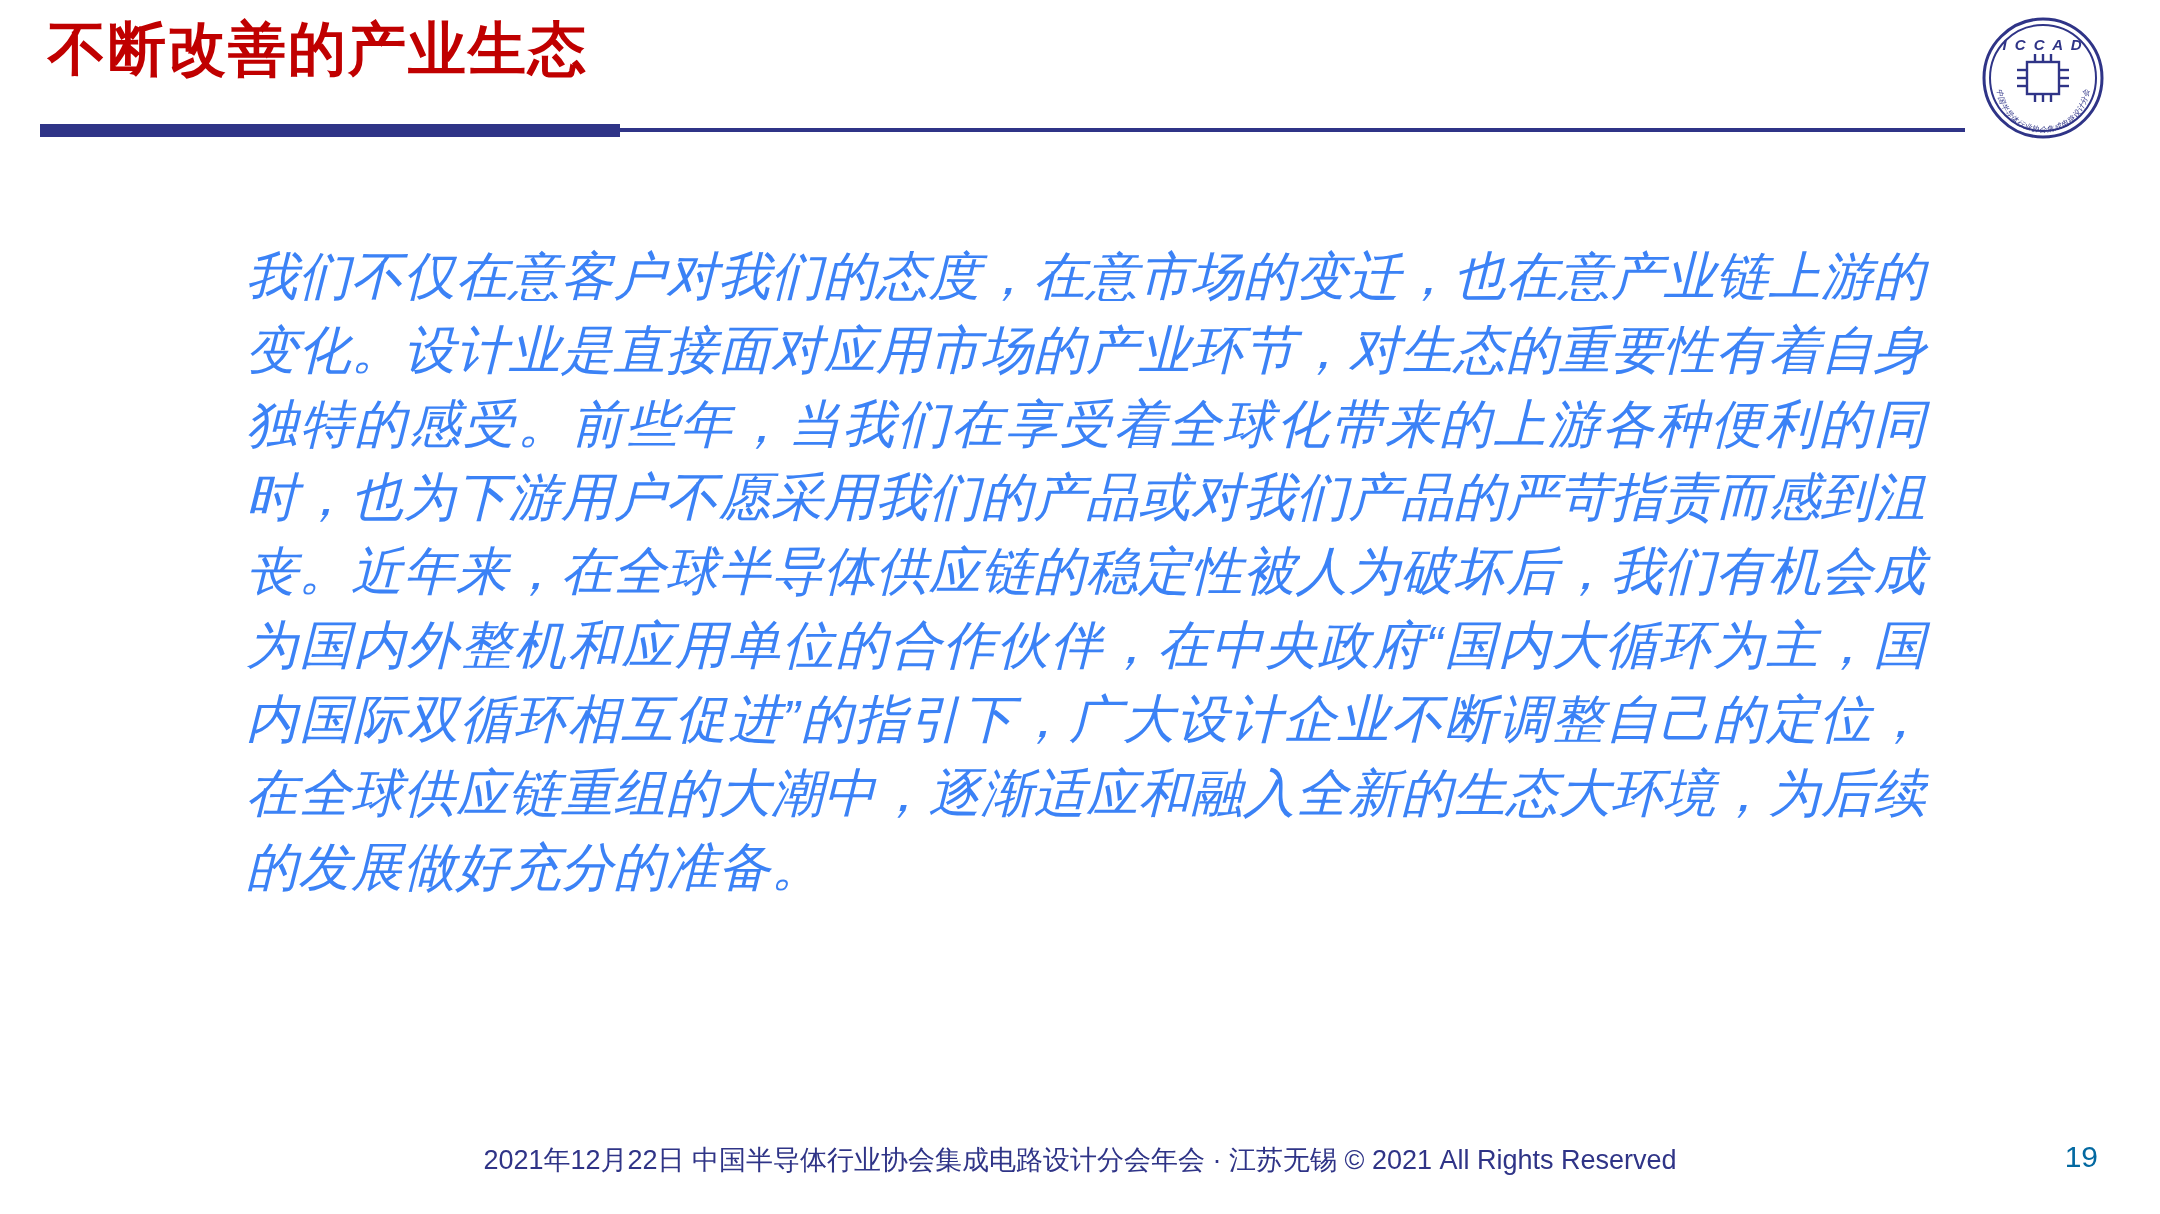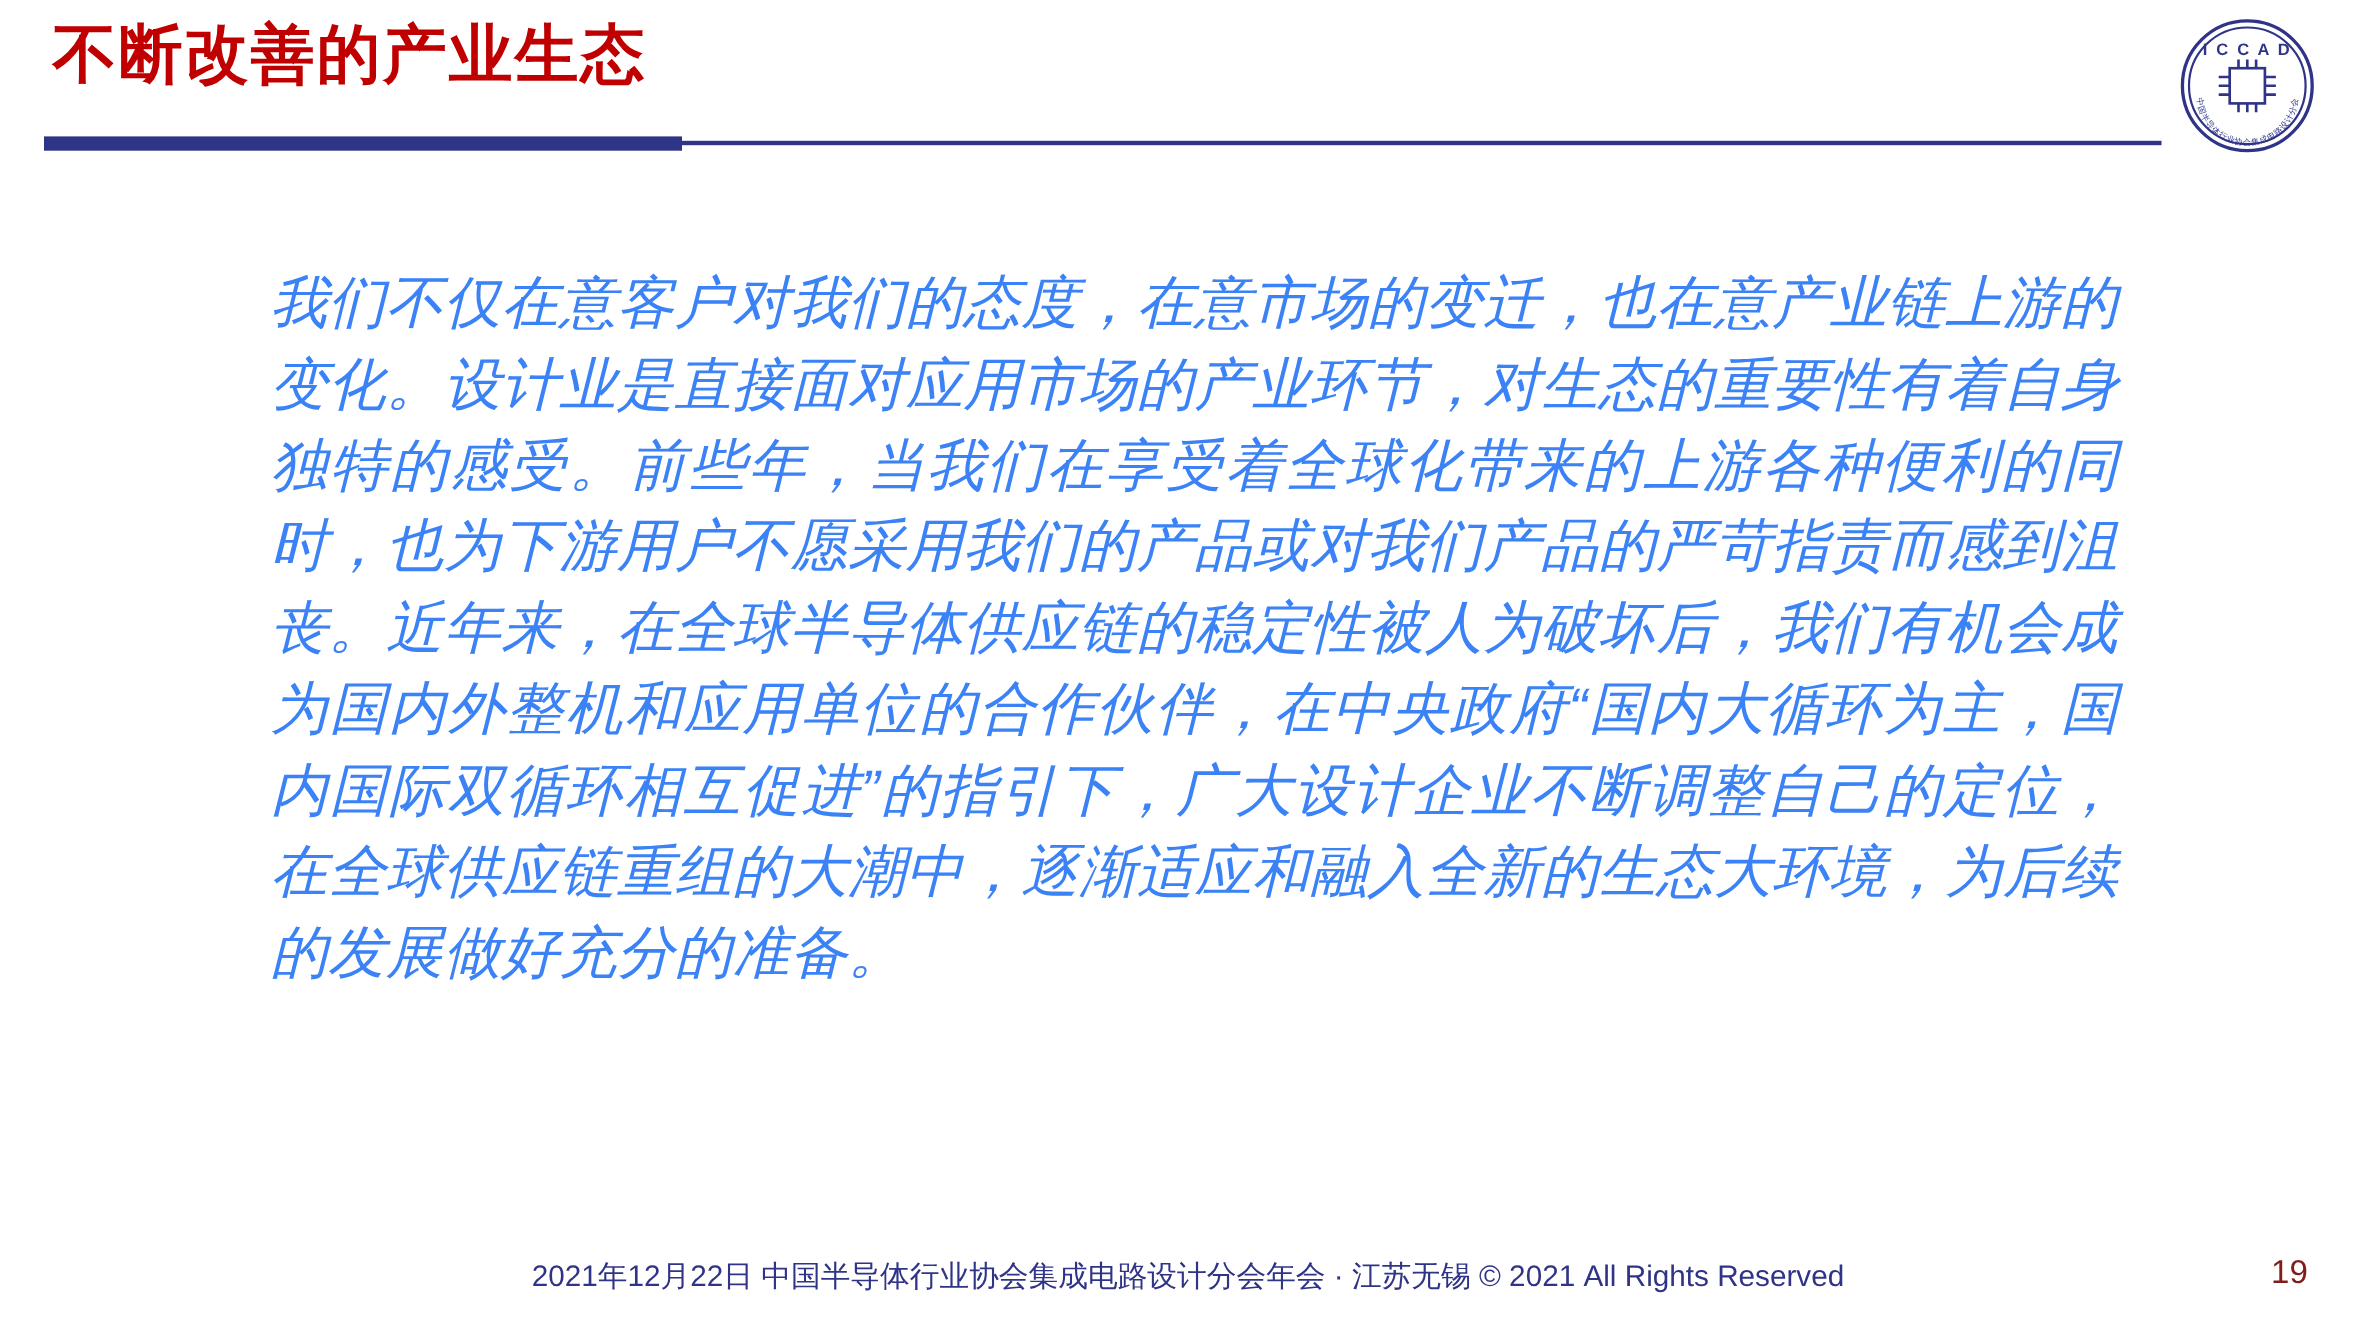--- a/index.html
+++ b/index.html
@@ -61,20 +61,21 @@
     background: #2f3487;
   }
 
   
   .logo {
     position: absolute;
     right: 55px;
     top: 16px;
     width: 124px;
     height: 124px;
+    font-style: italic;
   }
   .logo svg { display: block; }
 
   
   .body-text {
     position: absolute;
     left: 246px;
     top: 240px;
     width: 1680px;
     font-size: 52px;
@@ -102,21 +103,21 @@
     text-align: center;
     font-size: 27px;
     color: #2f3487;
     white-space: nowrap;
   }
   .page-number {
     position: absolute;
     right: 62px;
     top: -2px;
     font-size: 30px;
-    color: #7f1d1d;
+    color: #0369a1;
     font-weight: 500;
   }
 </style>
 </head>
 <body>
 
 <div class="slide">
 
   <div class="header">
     <div class="slide-title">不断改善的产业生态</div>

